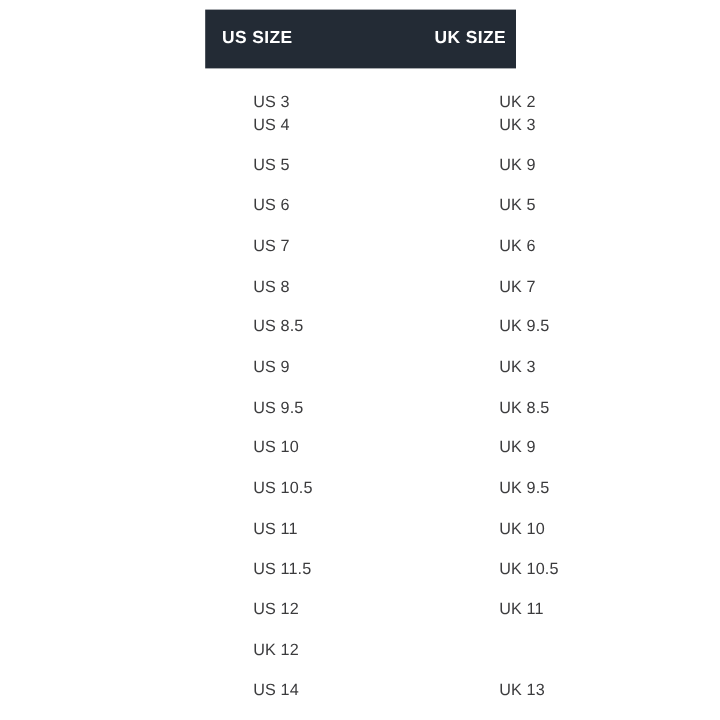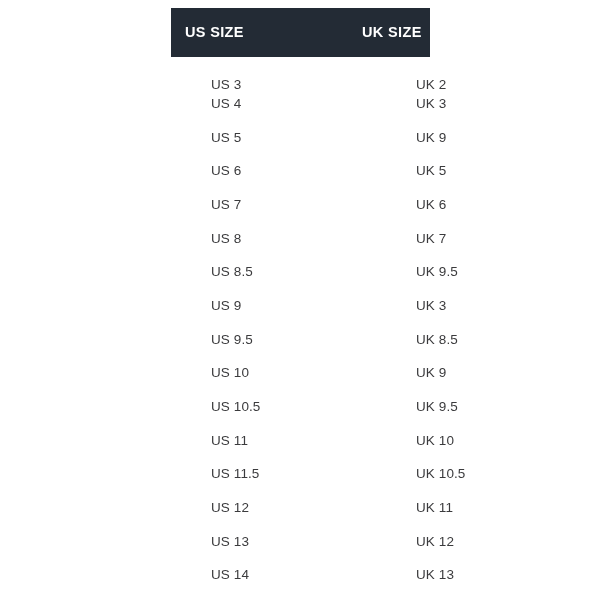--- a/index.html
+++ b/index.html
@@ -154,21 +154,20 @@
       </div>
       <div class="row">
         <div class="cell cell-us">US 11.5</div>
         <div class="cell cell-uk">UK 10.5</div>
       </div>
       <div class="row">
         <div class="cell cell-us">US 12</div>
         <div class="cell cell-uk">UK 11</div>
       </div>
       <div class="row">
-        <div class="cell cell-us">US 13</div>
         <div class="cell cell-uk">UK 12</div>
       </div>
       <div class="row">
         <div class="cell cell-us">US 14</div>
         <div class="cell cell-uk">UK 13</div>
       </div>
     </div>
 
   </div>
 </div>

